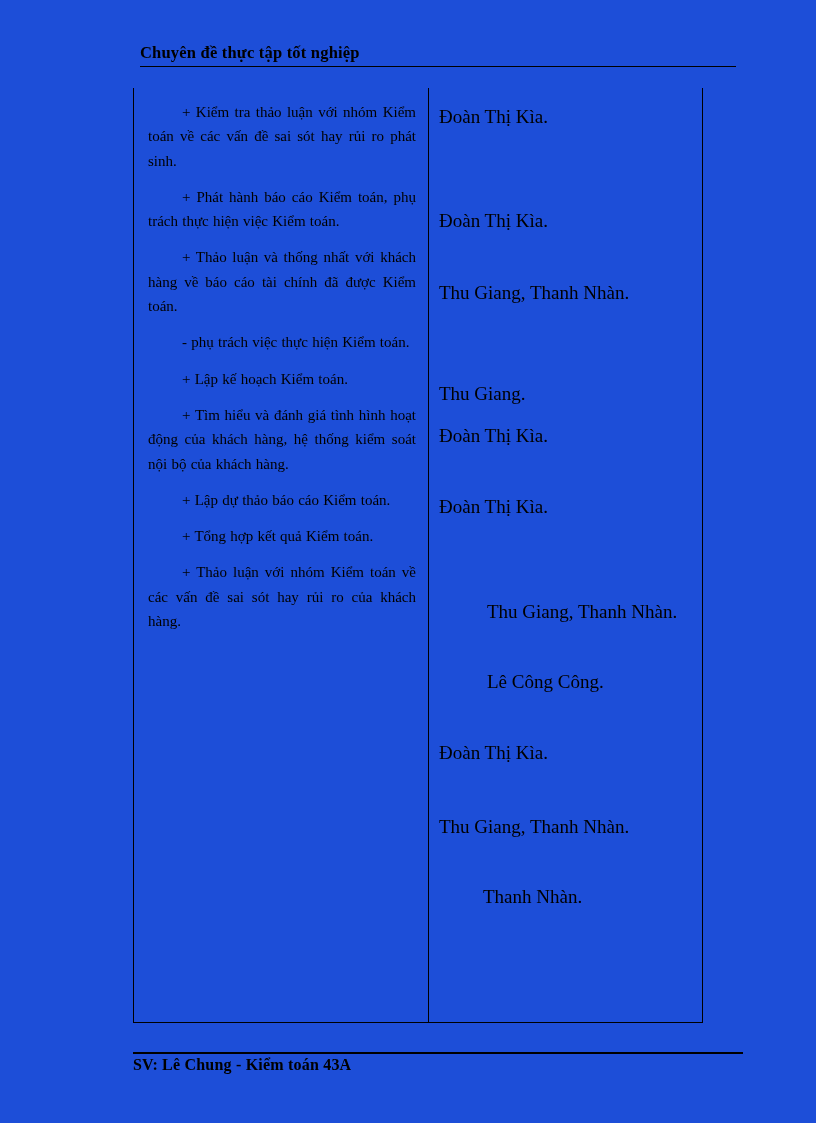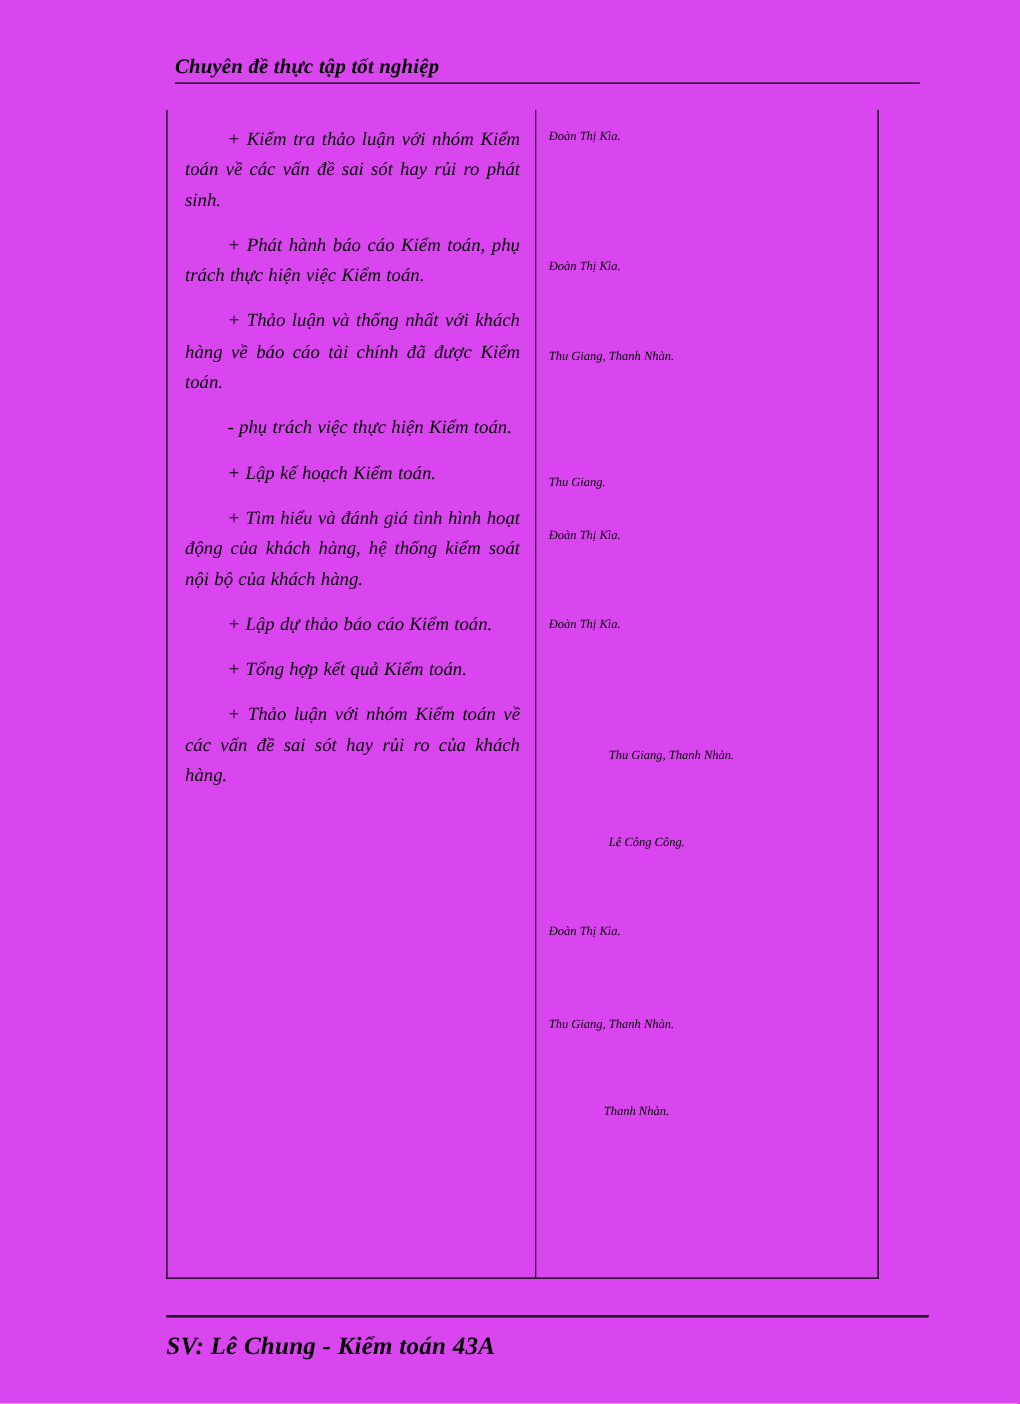--- a/index.html
+++ b/index.html
@@ -5,26 +5,25 @@
 <style>
   html, body {
     margin: 0;
     padding: 0;
     background: #ffffff;
   }
   .page {
     position: relative;
     width: 816px;
     height: 1123px;
-    background: #d946ef;
+    background: #1d4ed8;
     font-family: "Liberation Serif", "DejaVu Serif", serif;
     color: #000000;
     overflow: hidden;
     box-sizing: border-box;
-    font-style: italic;
   }
 
   
   .doc-header {
     position: absolute;
     left: 140px;
     top: 44px;
     width: 596px;
   }
   .doc-header-title {
@@ -83,43 +82,43 @@
     margin: 0 0 12px 0;
     padding: 0 12px 0 14px;
     word-spacing: .5px;
   }
   .task:first-child { margin-top: 12px; }
 
   
   .person {
     position: absolute;
     left: 10px;
-    font-size: 10px;
+    font-size: 19px;
     line-height: 1.62;
     white-space: nowrap;
   }
   .person.indent { left: 58px; }
 
   
   .doc-footer {
     position: absolute;
     left: 133px;
     top: 1052px;
     width: 610px;
   }
   .doc-footer-rule {
     border-top: 1.4px solid #000;
     border-bottom: 1.4px solid #000;
     height: 2px;
     width: 610px;
     box-sizing: border-box;
   }
   .doc-footer-text {
-    margin-top: 12px;
-    font-size: 20px;
+    margin-top: 2px;
+    font-size: 16px;
     font-weight: bold;
     letter-spacing: .2px;
     white-space: nowrap;
   }
 </style>
 </head>
 <body>
 
 <div class="page">
 

